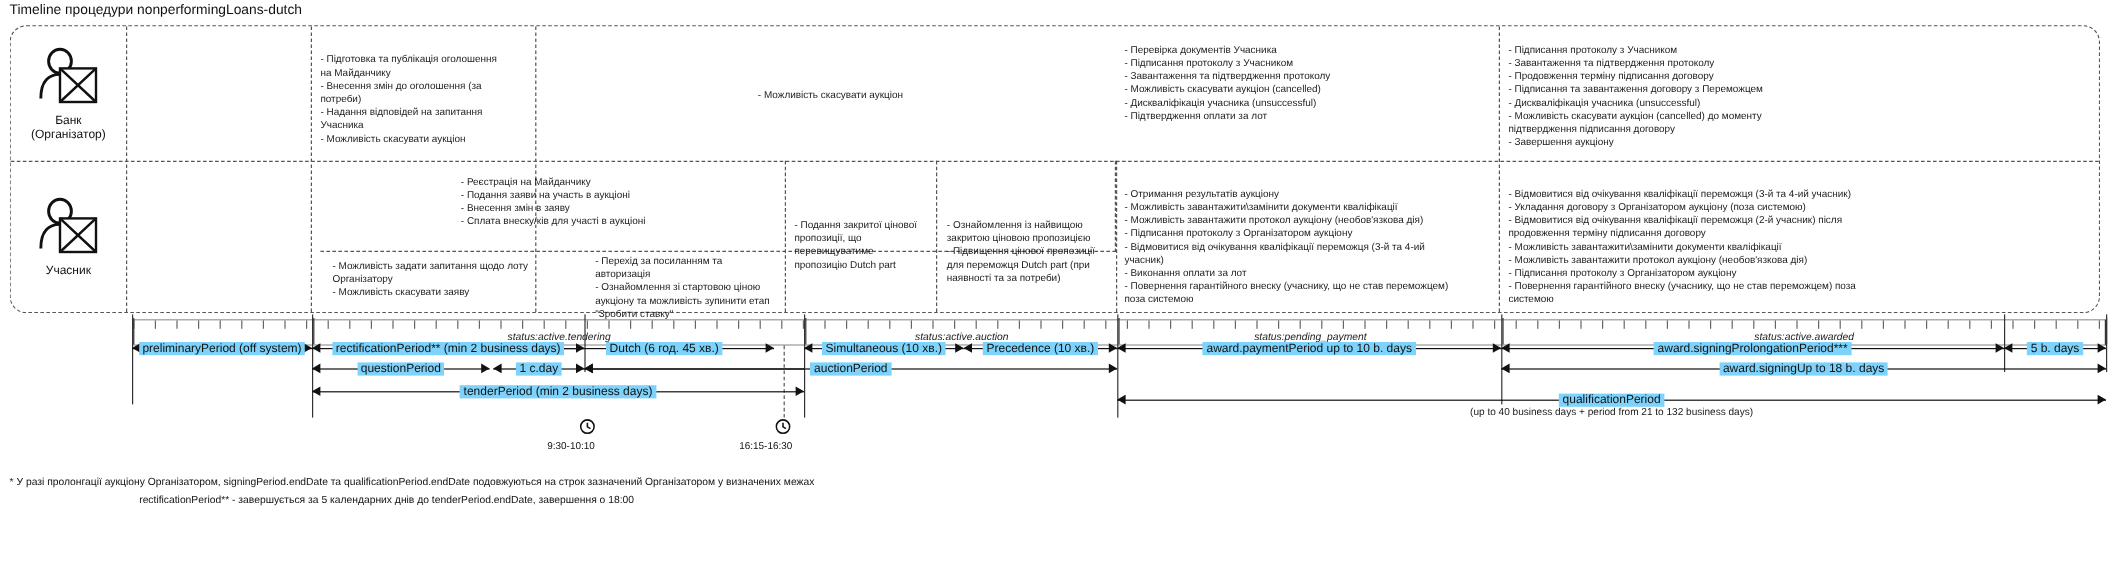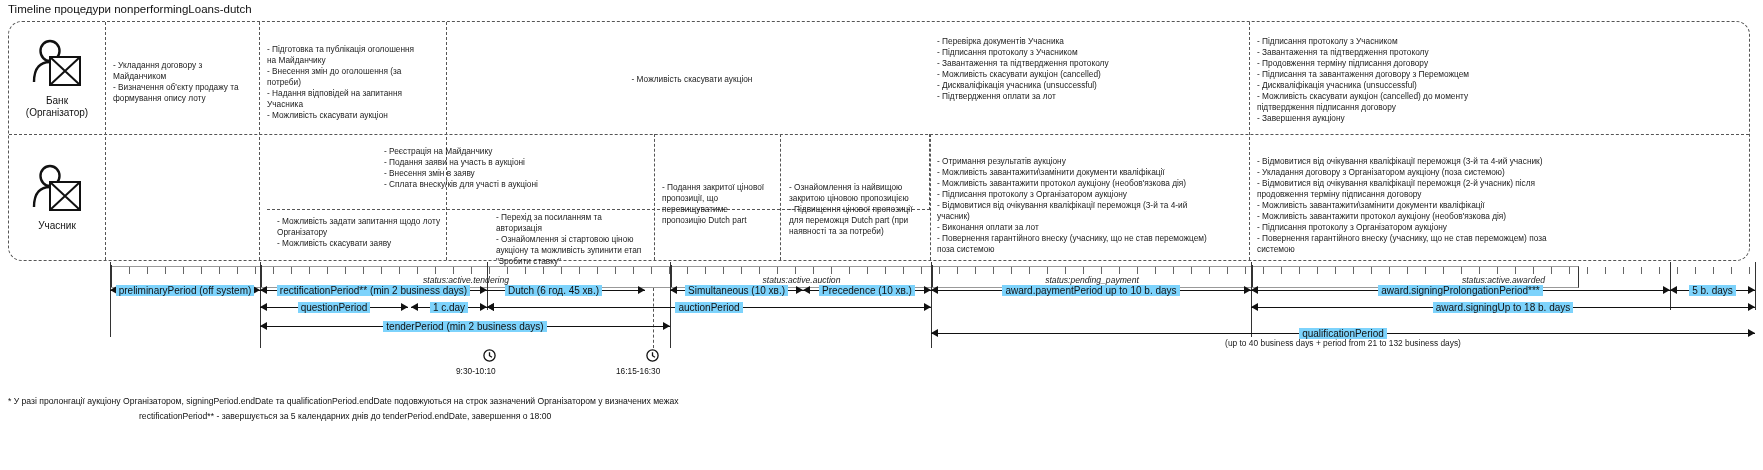--- a/index.html
+++ b/index.html
@@ -48,21 +48,21 @@
     position:absolute;
     font-size:8.3px;
     line-height:1.33;
     color:#1c1c1c;
     white-space:pre-line;
   }
 
   
   .axis-band {
     position:absolute; left:110px; top:266px;
-    width:1469px; height:22px;
+    width:1645px; height:22px;
     border-left:1px solid #333; border-right:1px solid #333;
     border-top:1px solid #999; border-bottom:1px solid #999;
   }
   .ticks { position:absolute; left:0; top:0; width:100%; height:7px; }
   .tick { position:absolute; top:0; width:1px; height:7px; background:#666; }
   .status-label {
     position:absolute; top:8px;
     font-style:italic; font-size:8.6px; color:#222;
     text-align:center; white-space:nowrap;
   }
@@ -141,24 +141,20 @@
       <svg viewBox="0 0 62 56" width="62" height="56">
         <ellipse cx="24" cy="13" rx="9.5" ry="10" fill="none" stroke="#111" stroke-width="2.4"></ellipse>
         <path d="M8 44 C8 29 15 24 24 24 C33 24 40 29 40 44" fill="none" stroke="#111" stroke-width="2.4"></path>
         <rect x="24" y="19" width="30" height="28" fill="#fff" stroke="#111" stroke-width="2"></rect>
         <path d="M24 19 L54 47 M54 19 L24 47" stroke="#111" stroke-width="2" fill="none"></path>
       </svg>
     </div>
     <div class="actor-label">Учасник</div>
   </div>
 
-  <div class="note" style="left:104px; top:38px; width:140px;">- Укладання договору з
-Майданчиком
-- Визначення об'єкту продажу та
-формування опису лоту</div>
 
   <div class="note" style="left:258px; top:22px; width:180px;">- Підготовка та публікація оголошення
 на Майданчику
 - Внесення змін до оголошення (за
 потреби)
 - Надання відповідей на запитання
 Учасника
 - Можливість скасувати аукціон</div>
 
   <div class="note" style="left:445px; top:52px; width:476px; text-align:center;">- Можливість скасувати аукціон</div>
@@ -448,13 +444,13 @@
 
 <div class="clock" style="left:646px; top:349px;">
   <svg viewBox="0 0 13 13" width="13" height="13">
     <circle cx="6.5" cy="6.5" r="5.6" fill="none" stroke="#111" stroke-width="1.3"></circle>
     <path d="M6.5 3.3 V6.7 L9 8.2" fill="none" stroke="#111" stroke-width="1.3"></path>
   </svg>
 </div>
 <div class="clock-label" style="left:616px; top:366px;">16:15-16:30</div>
 
 <div class="footnote" style="left:8px; top:396px;">* У разі пролонгації аукціону Організатором, signingPeriod.endDate та qualificationPeriod.endDate подовжуються на строк зазначений Організатором у визначених межах</div>
-<div class="footnote" style="left:123px; top:411px;padding-left:16px;">rectificationPeriod** - завершується за 5 календарних днів до tenderPeriod.endDate, завершення о 18:00</div>
+<div class="footnote" style="left:100px; top:411px;padding-left:16px;">rectificationPeriod** - завершується за 5 календарних днів до tenderPeriod.endDate, завершення о 18:00</div>
 
 </body></html>

